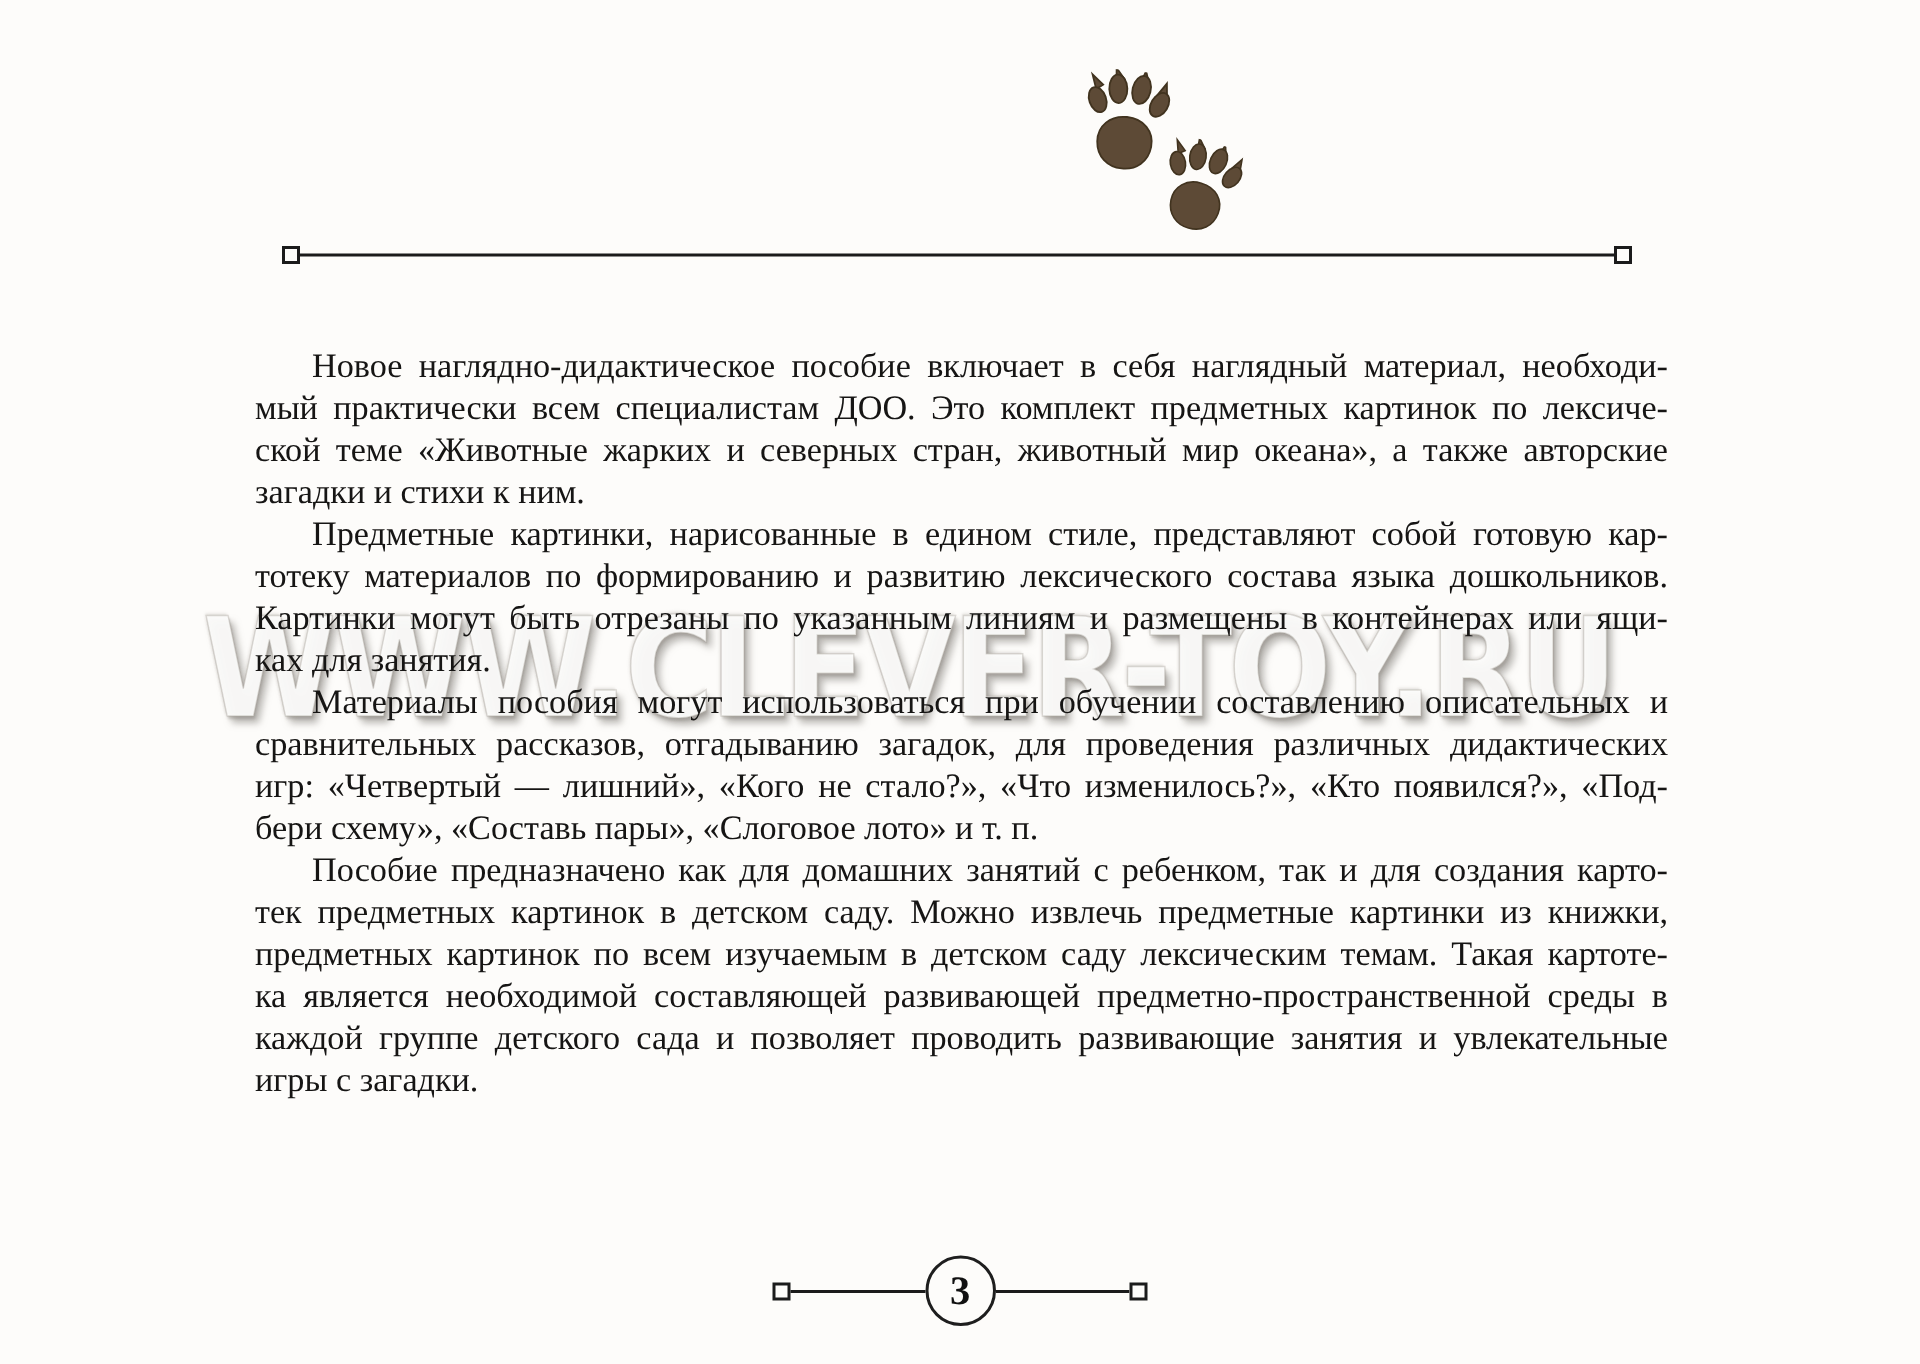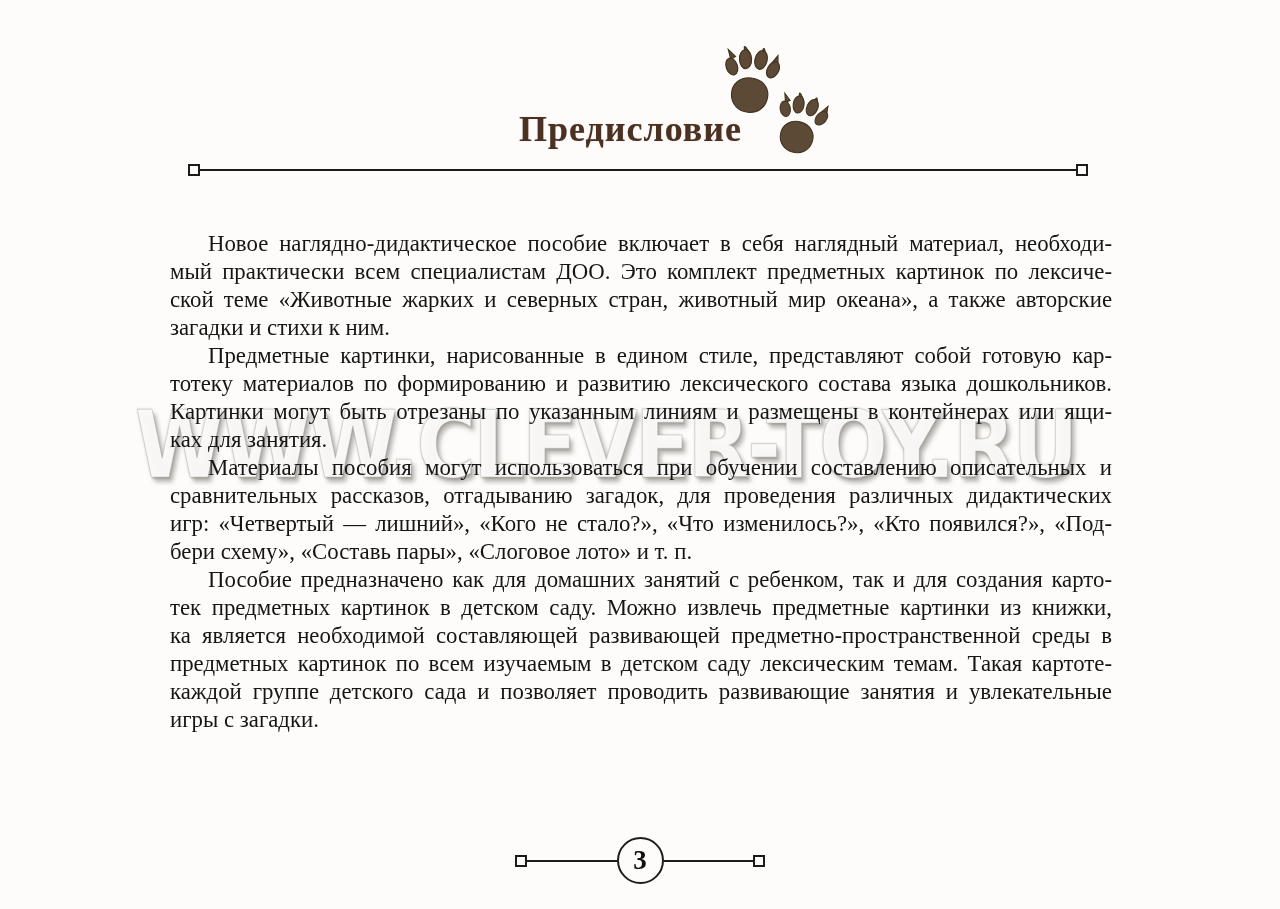--- a/index.html
+++ b/index.html
@@ -84,21 +84,20 @@
     display:flex;align-items:center;justify-content:center;
     font-family:"Liberation Serif", serif;
     font-size:27px;font-weight:bold;color:#111;
   }
 </style>
 </head>
 <body>
 
 <div class="page">
 
-  <h1 class="page-title">Предисловие</h1>
 
   <svg class="paw paw-1" viewBox="0 0 72 80" xmlns="http://www.w3.org/2000/svg">
     <g fill="#5d4a36" stroke="#41331f" stroke-width="1.4">
       <path d="M10 17 L6 6 L15 13 Z"></path>
       <path d="M25 9 L24 -1 L31 7 Z"></path>
       <path d="M44 8 L47 -1 L50 8 Z"></path>
       <path d="M58 16 L64 7 L65 16 Z"></path>
       <ellipse cx="12" cy="25" rx="6.5" ry="10" transform="rotate(-25 12 25)"></ellipse>
       <ellipse cx="27" cy="15" rx="7" ry="11" transform="rotate(-8 27 15)"></ellipse>
       <ellipse cx="45" cy="14" rx="7" ry="11" transform="rotate(8 45 14)"></ellipse>
@@ -144,22 +143,22 @@
       </div>
       <div class="para">
         <div class="line first">Материалы пособия могут использоваться при обучении составлению описательных и</div>
         <div class="line">сравнительных рассказов, отгадыванию загадок, для проведения различных дидактических</div>
         <div class="line">игр: «Четвертый — лишний», «Кого не стало?», «Что изменилось?», «Кто появился?», «Под-</div>
         <div class="line last">бери схему», «Составь пары», «Слоговое лото» и т. п.</div>
       </div>
       <div class="para">
         <div class="line first">Пособие предназначено как для домашних занятий с ребенком, так и для создания карто-</div>
         <div class="line">тек предметных картинок в детском саду. Можно извлечь предметные картинки из книжки,</div>
+        <div class="line">предметных картинок по всем изучаемым в детском саду лексическим темам. Такая картоте-</div>
         <div class="line">ка является необходимой составляющей развивающей предметно-пространственной среды в</div>
-        <div class="line">предметных картинок по всем изучаемым в детском саду лексическим темам. Такая картоте-</div>
         <div class="line">каждой группе детского сада и позволяет проводить развивающие занятия и увлекательные</div>
         <div class="line last">игры с загадки.</div>
       </div>
     </main>
 
   <footer class="page-footer">
     <span class="sq"></span>
     <span class="rule"></span>
     <span class="page-circle">3</span>
     <span class="rule"></span>

